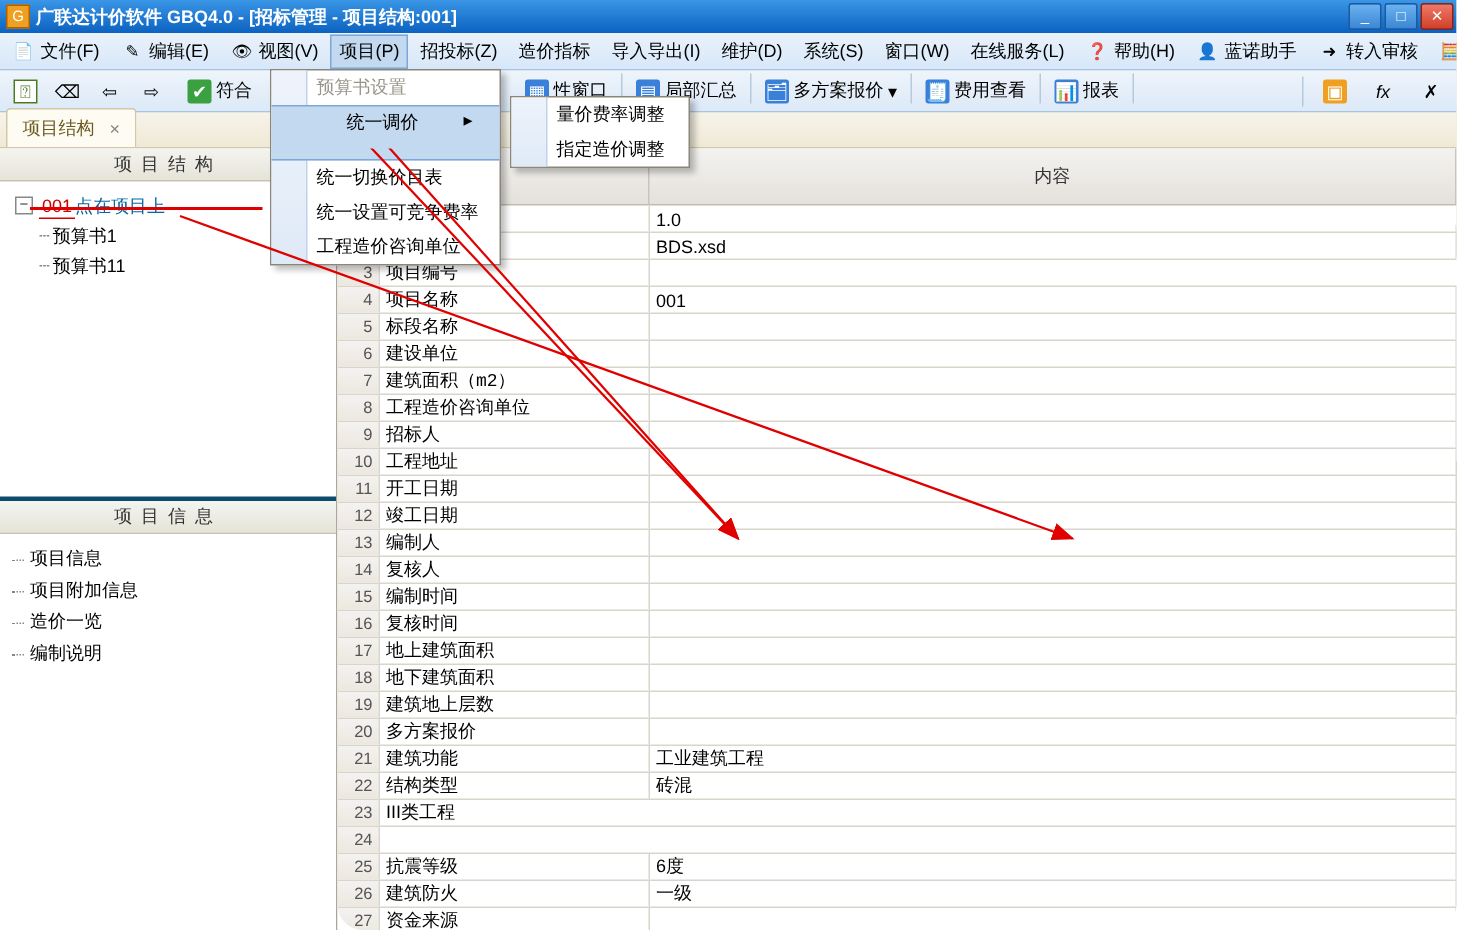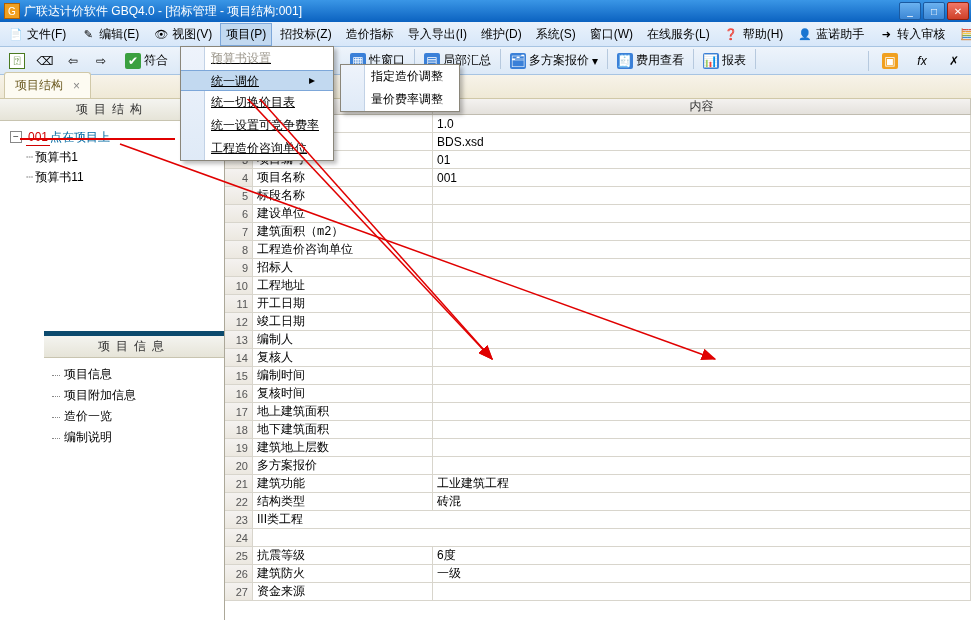--- a/index.html
+++ b/index.html
@@ -1,19 +1,19 @@
 <!DOCTYPE html>
 <html><head>
 <meta charset="utf-8">
 <style>
   * { box-sizing: border-box; font-family: "SimSun","Microsoft YaHei",Arial,sans-serif; }
   html,body { margin:0; padding:0; width:971px; height:620px; overflow:hidden; background:#ece9d8; font-size:12px; color:#000; }
   .titlebar { height:22px; background:linear-gradient(#3a96e6,#0b62c0); color:#fff; display:flex; align-items:center; padding:0 4px; position:relative; }
   .titlebar .icon { width:16px; height:16px; background:#f0a020; border:1px solid #b06000; margin-right:4px; display:flex; align-items:center; justify-content:center; color:#fff; font-size:10px; }
-  .titlebar .title { font-weight:normal; white-space:pre; }
+  .titlebar .title { font-weight:bold; white-space:pre; }
   .winbtns { position:absolute; right:2px; top:2px; display:flex; gap:2px; }
   .winbtn { width:22px; height:18px; background:linear-gradient(#6bb2f0,#3b86d4); border:1px solid #1b5aa0; color:#fff; display:flex; align-items:center; justify-content:center; font-size:10px; border-radius:2px; cursor:default; }
   .winbtn.close { background:linear-gradient(#f07868,#d04028); border-color:#902010; }
   .menubar { height:25px; background:linear-gradient(#eaf2fb,#d7e7f9); border-bottom:1px solid #a7c4e2; display:flex; align-items:center; padding:0 2px; gap:2px; }
   .menubar .mitem { display:flex; align-items:center; gap:3px; padding:2px 5px; border:1px solid transparent; cursor:default; white-space:nowrap; }
   .menubar .mitem.open { background:#c2d9f0; border:1px solid #7da7d9; }
   .menubar .micon { width:16px; height:16px; display:flex; align-items:center; justify-content:center; font-size:11px; }
   .toolbar { height:28px; background:linear-gradient(#eef4fb,#dce9f7); border-bottom:1px solid #a7c4e2; display:flex; align-items:center; padding:0 4px; gap:6px; }
   .toolbar .titem { display:flex; align-items:center; gap:3px; padding:2px 4px; border:1px solid transparent; cursor:default; white-space:nowrap; }
   .toolbar .ticon { width:16px; height:16px; display:flex; align-items:center; justify-content:center; font-size:12px; }
@@ -23,40 +23,40 @@
   .tab .x { color:#888; margin-left:6px; }
   .body { display:flex; position:relative; height:calc(620px - 22px - 25px - 28px - 24px); }
   .leftcol { width:225px; display:flex; flex-direction:column; border-right:1px solid #aca899; background:#fff; }
   .panelhead { height:22px; background:linear-gradient(#f4f4f0,#e6e4d8); border-bottom:1px solid #c8c4b0; display:flex; align-items:center; justify-content:center; color:#333; letter-spacing:6px; }
   .tree { flex:0 0 210px; padding:6px 4px; overflow:auto; }
   .treeitem { display:flex; align-items:center; height:20px; }
   .treeitem .toggle { width:12px; height:12px; border:1px solid #888; margin:0 4px 0 6px; display:flex; align-items:center; justify-content:center; font-size:10px; line-height:1; color:#333; }
   .treeitem .spacer { width:22px; }
   .treeitem .label { padding:1px 2px; }
   .selred { color:#d00000; border-bottom:1px solid #d00000; }
-  .infopanel { border-top:5px solid #0c4a6e;margin-left:44px; }
+  .infopanel { border-top:3px solid #0c4a6e; }
   .infolist { padding:6px 4px; background:#fff; height:260px; }
   .infolist .row { padding:2px 4px 2px 16px; position:relative; }
   .infolist .row::before { content:""; position:absolute; left:4px; top:50%; width:8px; border-top:1px dotted #888; }
   .centercol { flex:1; display:flex; flex-direction:column; background:#fff; min-width:0; }
-  .gridhead { display:flex; height:16px; background:linear-gradient(#f4f2f0,#e4e1dc); border-bottom:1px solid #c0bcb0; }
+  .gridhead { display:flex; height:38px; background:linear-gradient(#f4f2f0,#e4e1dc); border-bottom:1px solid #c0bcb0; }
   .gh { border-right:1px solid #c8c4b8; display:flex; align-items:center; justify-content:center; color:#333; }
   .gh0 { width:28px; }
   .gh1 { width:180px; }
   .gh2 { flex:1; }
-  .gridbody { flex:1; overflow:auto; }
+  .gridbody { flex:1; overflow:auto;border-radius:17px; }
   .gr { display:flex; height:18px; border-bottom:1px solid #d8d5cc; }
   .gc0 { width:28px; border-right:1px solid #d8d5cc; background:linear-gradient(#f4f2f0,#ece8e0); display:flex; align-items:center; justify-content:flex-end; padding-right:4px; color:#555; font-size:11px;}
   .gc1 { width:180px; border-right:1px solid #d8d5cc; padding-left:4px; display:flex; align-items:center;font-family:Liberation Mono, monospace; }
   .gc2 { flex:1; border-right:1px solid #d8d5cc; padding-left:4px; display:flex; align-items:center; }
   .dropdown { position:absolute; background:#fff; border:1px solid #8a867a; box-shadow:3px 3px 4px rgba(0,0,0,.25); z-index:30; }
   .dropdown .dleft { position:absolute; left:0; top:0; bottom:0; width:24px; background:linear-gradient(#eef3fb,#dfeaf7); border-right:1px solid #c2d2e6; }
   .dropdown .ditem { position:relative; padding:3px 18px 3px 30px; white-space:nowrap; cursor:default; }
   .dropdown .ditem.disabled { color:#9a958a; }
-  .dropdown .ditem.hover { background:#c2d9f0; border-top:1px solid #7da7d9; border-bottom:1px solid #7da7d9; padding-top:2px; padding-bottom:0; }
+  .dropdown .ditem.hover { background:#c2d9f0; border-top:1px solid #7da7d9; border-bottom:1px solid #7da7d9; padding-top:2px; padding-bottom:16px;text-align:center; }
   .dropdown .arrow { float:right; margin-left:10px; }
   svg.overlay { position:absolute; inset:0; pointer-events:none; z-index:40; }
   .ic-doc{background:#fff;border:1px solid #4a7a20;color:#4a7a20;}
   .ic-blue{background:#3a80d8;color:#fff;border-radius:2px;}
   .ic-orange{background:#f0a020;color:#fff;border-radius:2px;}
   .ic-green{background:#3aa040;color:#fff;border-radius:2px;}
 </style>
 </head>
 <body>
 
@@ -239,21 +239,20 @@
           <div class="gc2">1.0</div>
         </div>
         <div class="gr">
           <div class="gc0"></div>
           <div class="gc1"></div>
           <div class="gc2">BDS.xsd</div>
         </div>
         <div class="gr">
           <div class="gc0">3</div>
           <div class="gc1">项目编号</div>
-          <div class="gc2">01</div>
         </div>
         <div class="gr">
           <div class="gc0">4</div>
           <div class="gc1">项目名称</div>
           <div class="gc2">001</div>
         </div>
         <div class="gr">
           <div class="gc0">5</div>
           <div class="gc1">标段名称</div>
           <div class="gc2"></div>
@@ -374,32 +373,32 @@
       <marker id="ah" markerWidth="10" markerHeight="8" refX="9" refY="4" orient="auto">
         <path d="M0,0 L10,4 L0,8 Z" fill="#e00000"></path>
       </marker>
     </defs>
 
     <line x1="-32" y1="-33" x2="108" y2="-33" stroke="#e00000" stroke-width="2"></line>
 
     <line x1="230" y1="-19" x2="492" y2="260" stroke="#e00000" stroke-width="1.5" marker-end="url(#ah)"></line>
     <line x1="226" y1="-38" x2="492" y2="260" stroke="#e00000" stroke-width="1.5" marker-end="url(#ah)"></line>
   </svg>
-<div class="dropdown" id="dd1" style="left: 180px; top: -53px; width: 154px; position: absolute; text-decoration: underline;">
+<div class="dropdown" id="dd1" style="left: 180px; top: -53px; width: 154px; position: absolute;">
     <div class="dleft"></div>
   <div class="ditem disabled">预算书设置</div>
       <div class="ditem hover">统一调价<span class="arrow">▸</span></div>
       <div class="ditem">统一切换价目表</div>
       <div class="ditem">统一设置可竞争费率</div>
       <div class="ditem">工程造价咨询单位</div>
     </div>
     <div class="dropdown" id="dd2" style="left: 340px; top: -35px; width: 120px; position: absolute;">
     <div class="dleft"></div>
-  <div class="ditem">指定造价调整</div>
-      <div class="ditem">量价费率调整</div>
+  <div class="ditem">量价费率调整</div>
+      <div class="ditem">指定造价调整</div>
     </div>
   </div>
 
 <svg class="overlay" style="position:absolute; left:0; top:99px; width:971px; height:521px; z-index:45">
   <defs>
     <marker id="ah2" markerWidth="10" markerHeight="8" refX="9" refY="4" orient="auto">
       <path d="M0,0 L10,4 L0,8 Z" fill="#e00000"></path>
     </marker>
   </defs>
   <line x1="20" y1="40" x2="175" y2="40" stroke="#e00000" stroke-width="2"></line>

